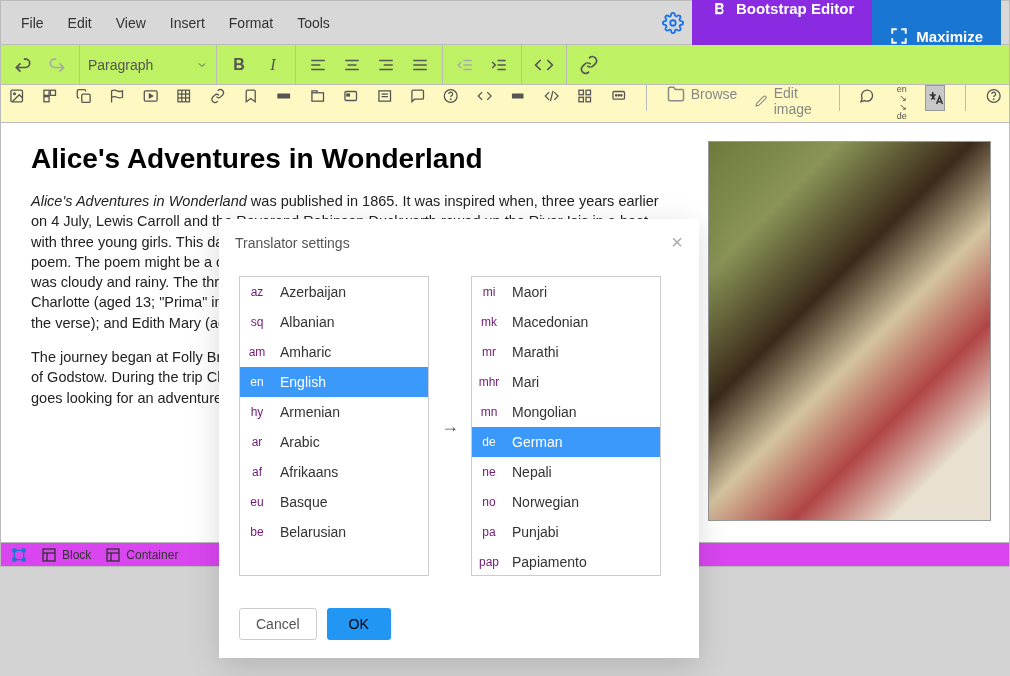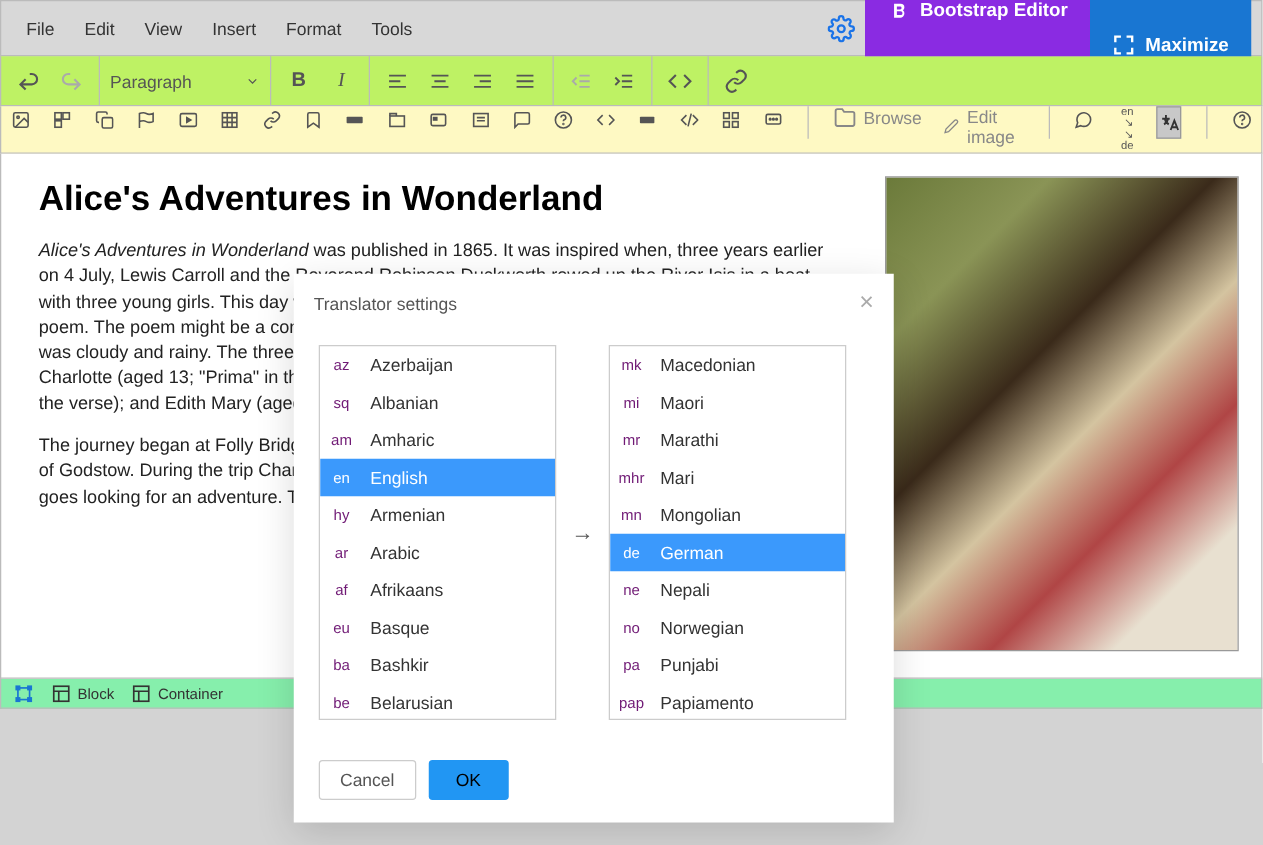--- a/index.html
+++ b/index.html
@@ -19,24 +19,24 @@
 .tb2-btn{width:22px;height:22px;color:#555;cursor:pointer}
 .tb2-sep{width:1px;height:26px;background:#bbb;margin:0 2px}
 .tb2-label{font-size:14px;color:#888;display:flex;align-items:center;gap:6px}
 .lang-badge{font-size:9px;line-height:9px;color:#555;text-align:right}
 .lang-toggle{width:26px;height:26px;background:#c8c8c8;border:1px solid #999;display:flex;align-items:center;justify-content:center}
 .editor{background:#fff;border:1px solid #bbb;border-top:none;height:420px;padding:20px 30px;position:relative;overflow:hidden}
 .editor h1{font-size:28px;font-weight:700;margin-bottom:16px;color:#000}
 .editor p{font-size:14.5px;line-height:1.4;color:#222;margin-bottom:14px;max-width:640px}
 .editor em{font-style:italic}
 .img-box{position:absolute;right:18px;top:18px;width:283px;height:380px;background:linear-gradient(135deg,#6b7a3a 0%,#8a9456 20%,#3a2a1a 40%,#d4c4a0 55%,#b04545 70%,#e8e0d0 85%);border:1px solid #999}
-.statusbar{display:flex;align-items:center;height:24px;background:#86efac;border:1px solid #bbb;border-top:none;padding:0 10px;gap:14px;font-size:12px;color:#333}
+.statusbar{display:flex;align-items:center;height:24px;background:#d946ef;border:1px solid #bbb;border-top:none;padding:0 10px;gap:14px;font-size:12px;color:#333}
 .st-icon{width:16px;height:16px;color:#1976d2}
 
-.modal{position:absolute;left:235px;top:219px;width:480px;background:#fff;box-shadow:0 8px 30px rgba(0,0,0,0.15);z-index:100}
+.modal{position:absolute;left:219px;top:219px;width:480px;background:#fff;box-shadow:0 8px 30px rgba(0,0,0,0.15);z-index:100}
 .modal-header{display:flex;align-items:center;justify-content:space-between;padding:12px 16px;font-size:14px;color:#555}
 .modal-close{font-size:20px;color:#aaa;cursor:pointer}
 .modal-body{padding:10px 20px 20px;display:flex;align-items:center;gap:12px}
 .lang-list{width:190px;height:300px;border:1px solid #ccc;overflow-y:scroll;position:relative}
 .lang-row{display:flex;align-items:center;height:30px;cursor:pointer}
 .lang-code{width:34px;text-align:center;font-size:12px;color:#701a75}
 .lang-name{font-size:14px;color:#333;padding-left:6px}
 .lang-row.selected{background:#3b99fc}
 .lang-row.selected .lang-code,.lang-row.selected .lang-name{color:#fff}
 .arrow{font-size:18px;color:#555}
@@ -350,37 +350,33 @@
         </div>
         <div class="lang-row">
           <div class="lang-code">af</div>
           <div class="lang-name">Afrikaans</div>
         </div>
         <div class="lang-row">
           <div class="lang-code">eu</div>
           <div class="lang-name">Basque</div>
         </div>
         <div class="lang-row">
-          <div class="lang-code">ba</div>
-          <div class="lang-name">Bashkir</div>
-        </div>
-        <div class="lang-row">
           <div class="lang-code">be</div>
           <div class="lang-name">Belarusian</div>
         </div>
       </div>
     <div class="arrow">→</div>
     <div class="lang-list" id="tgt-list">
         <div class="lang-row">
+          <div class="lang-code">mi</div>
+          <div class="lang-name">Maori</div>
+        </div>
+        <div class="lang-row">
           <div class="lang-code">mk</div>
           <div class="lang-name">Macedonian</div>
-        </div>
-        <div class="lang-row">
-          <div class="lang-code">mi</div>
-          <div class="lang-name">Maori</div>
         </div>
         <div class="lang-row">
           <div class="lang-code">mr</div>
           <div class="lang-name">Marathi</div>
         </div>
         <div class="lang-row">
           <div class="lang-code">mhr</div>
           <div class="lang-name">Mari</div>
         </div>
         <div class="lang-row">

